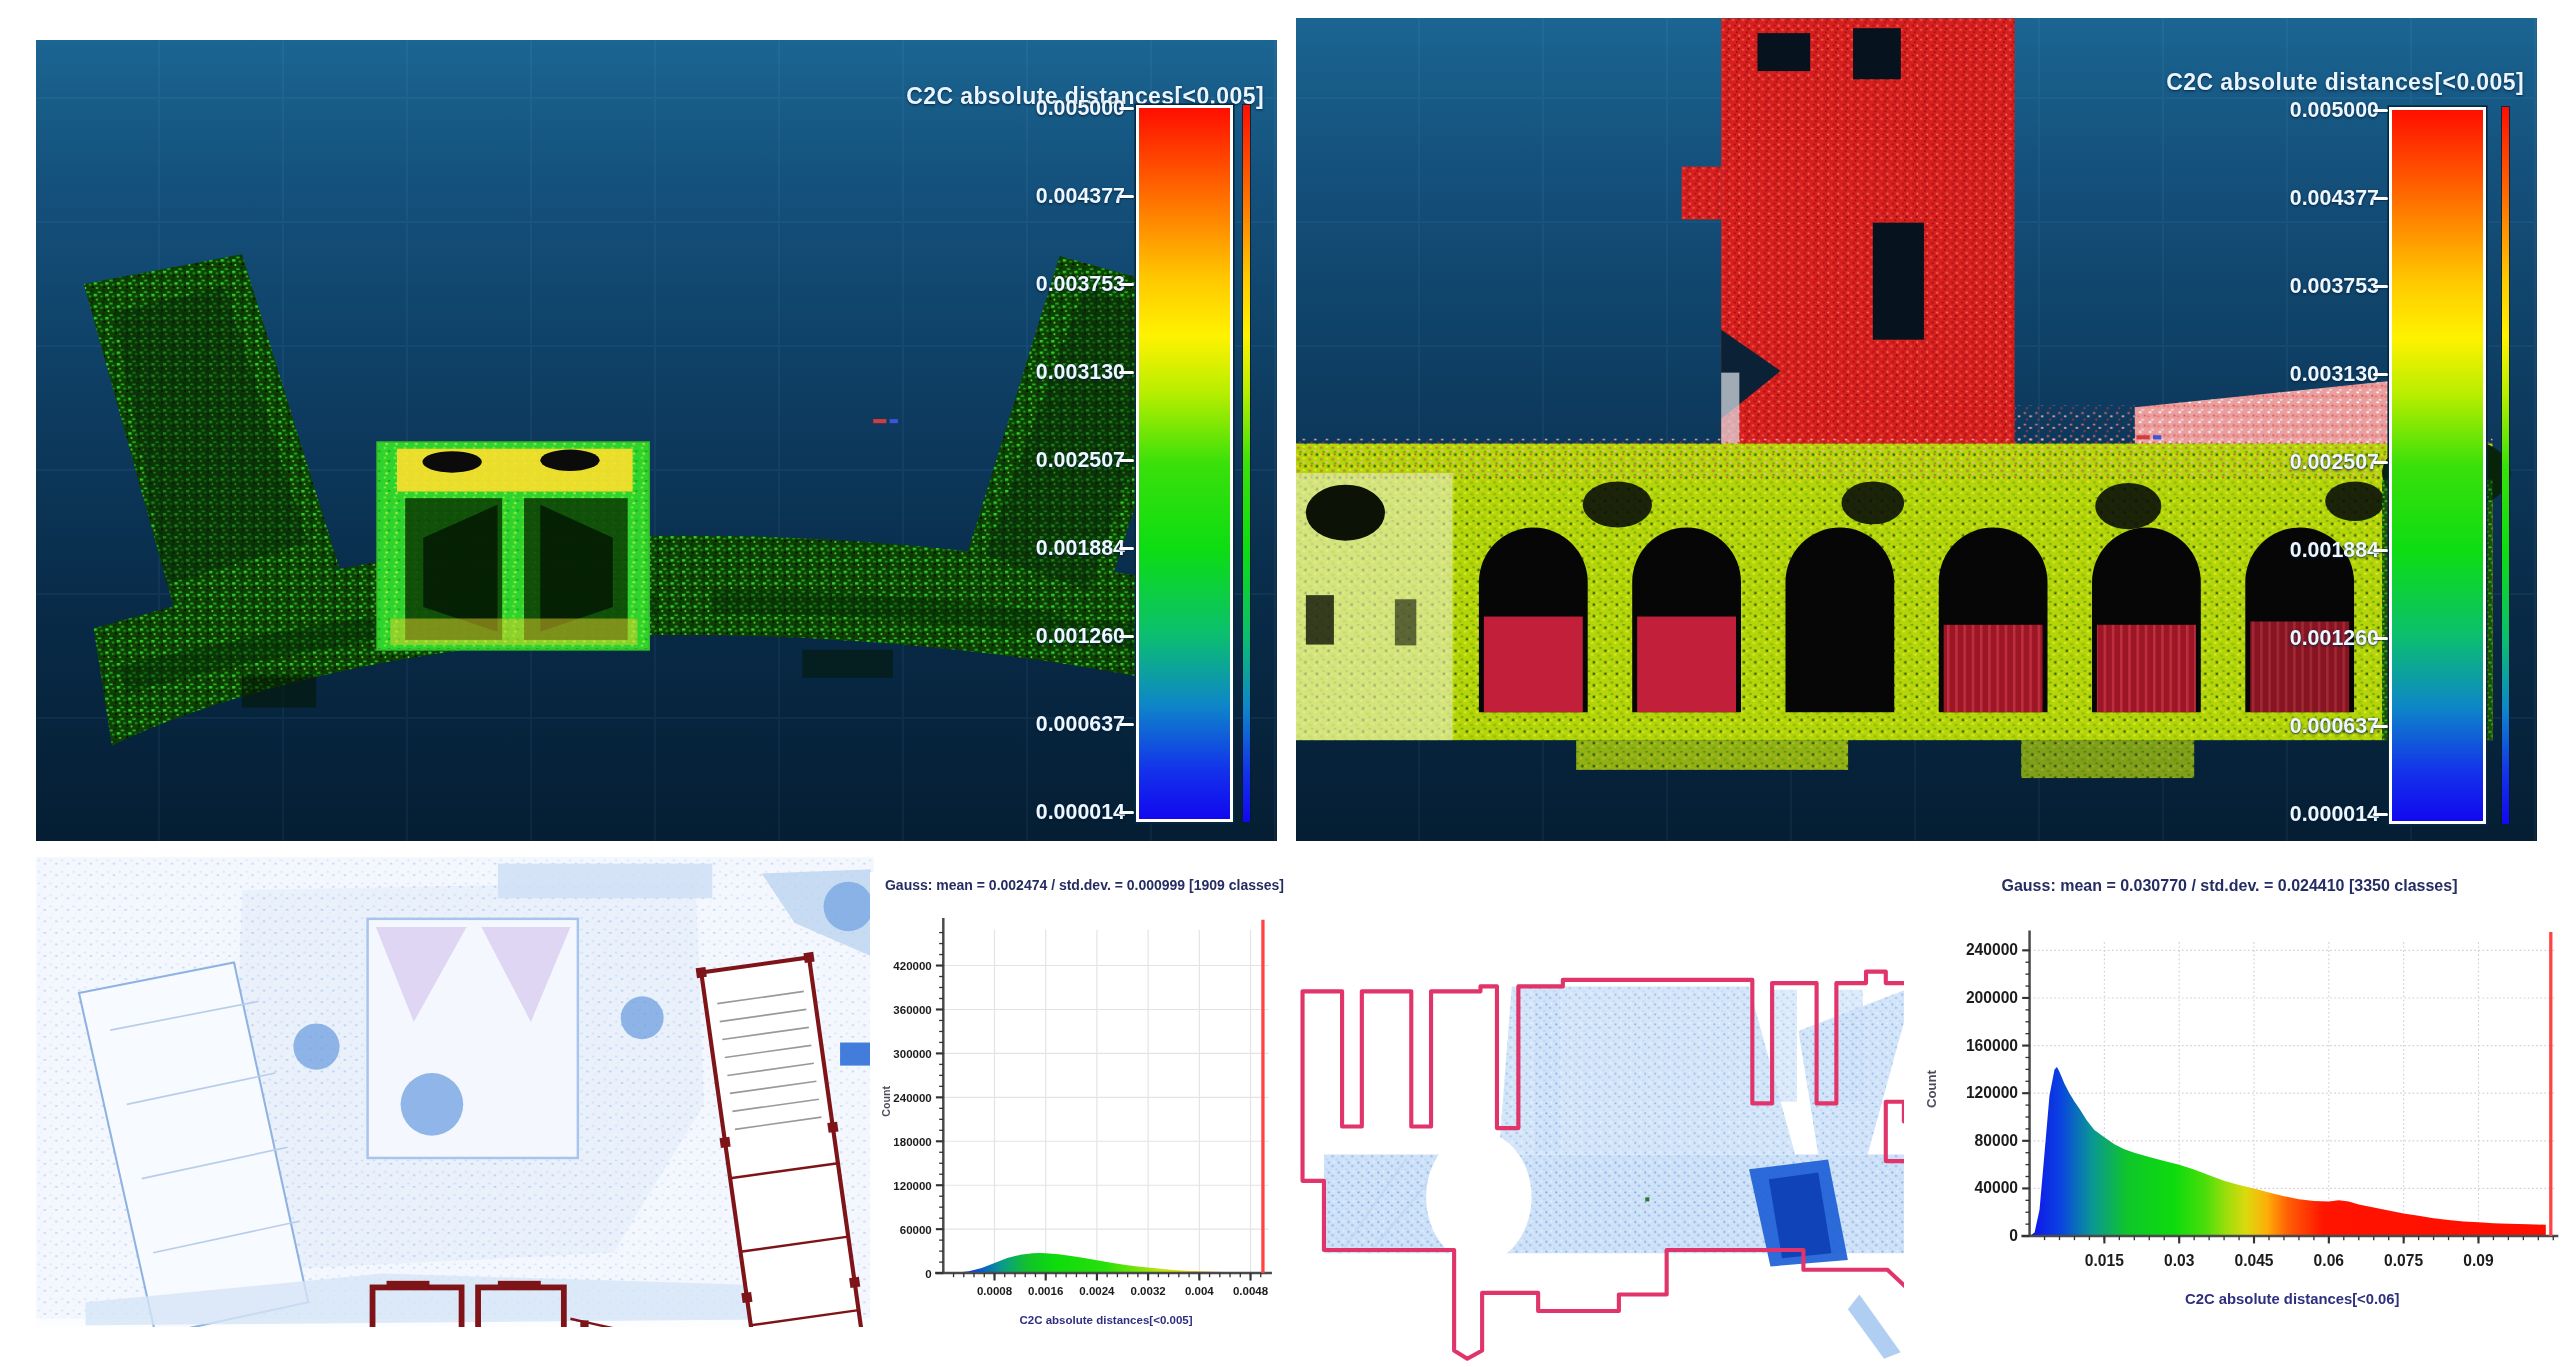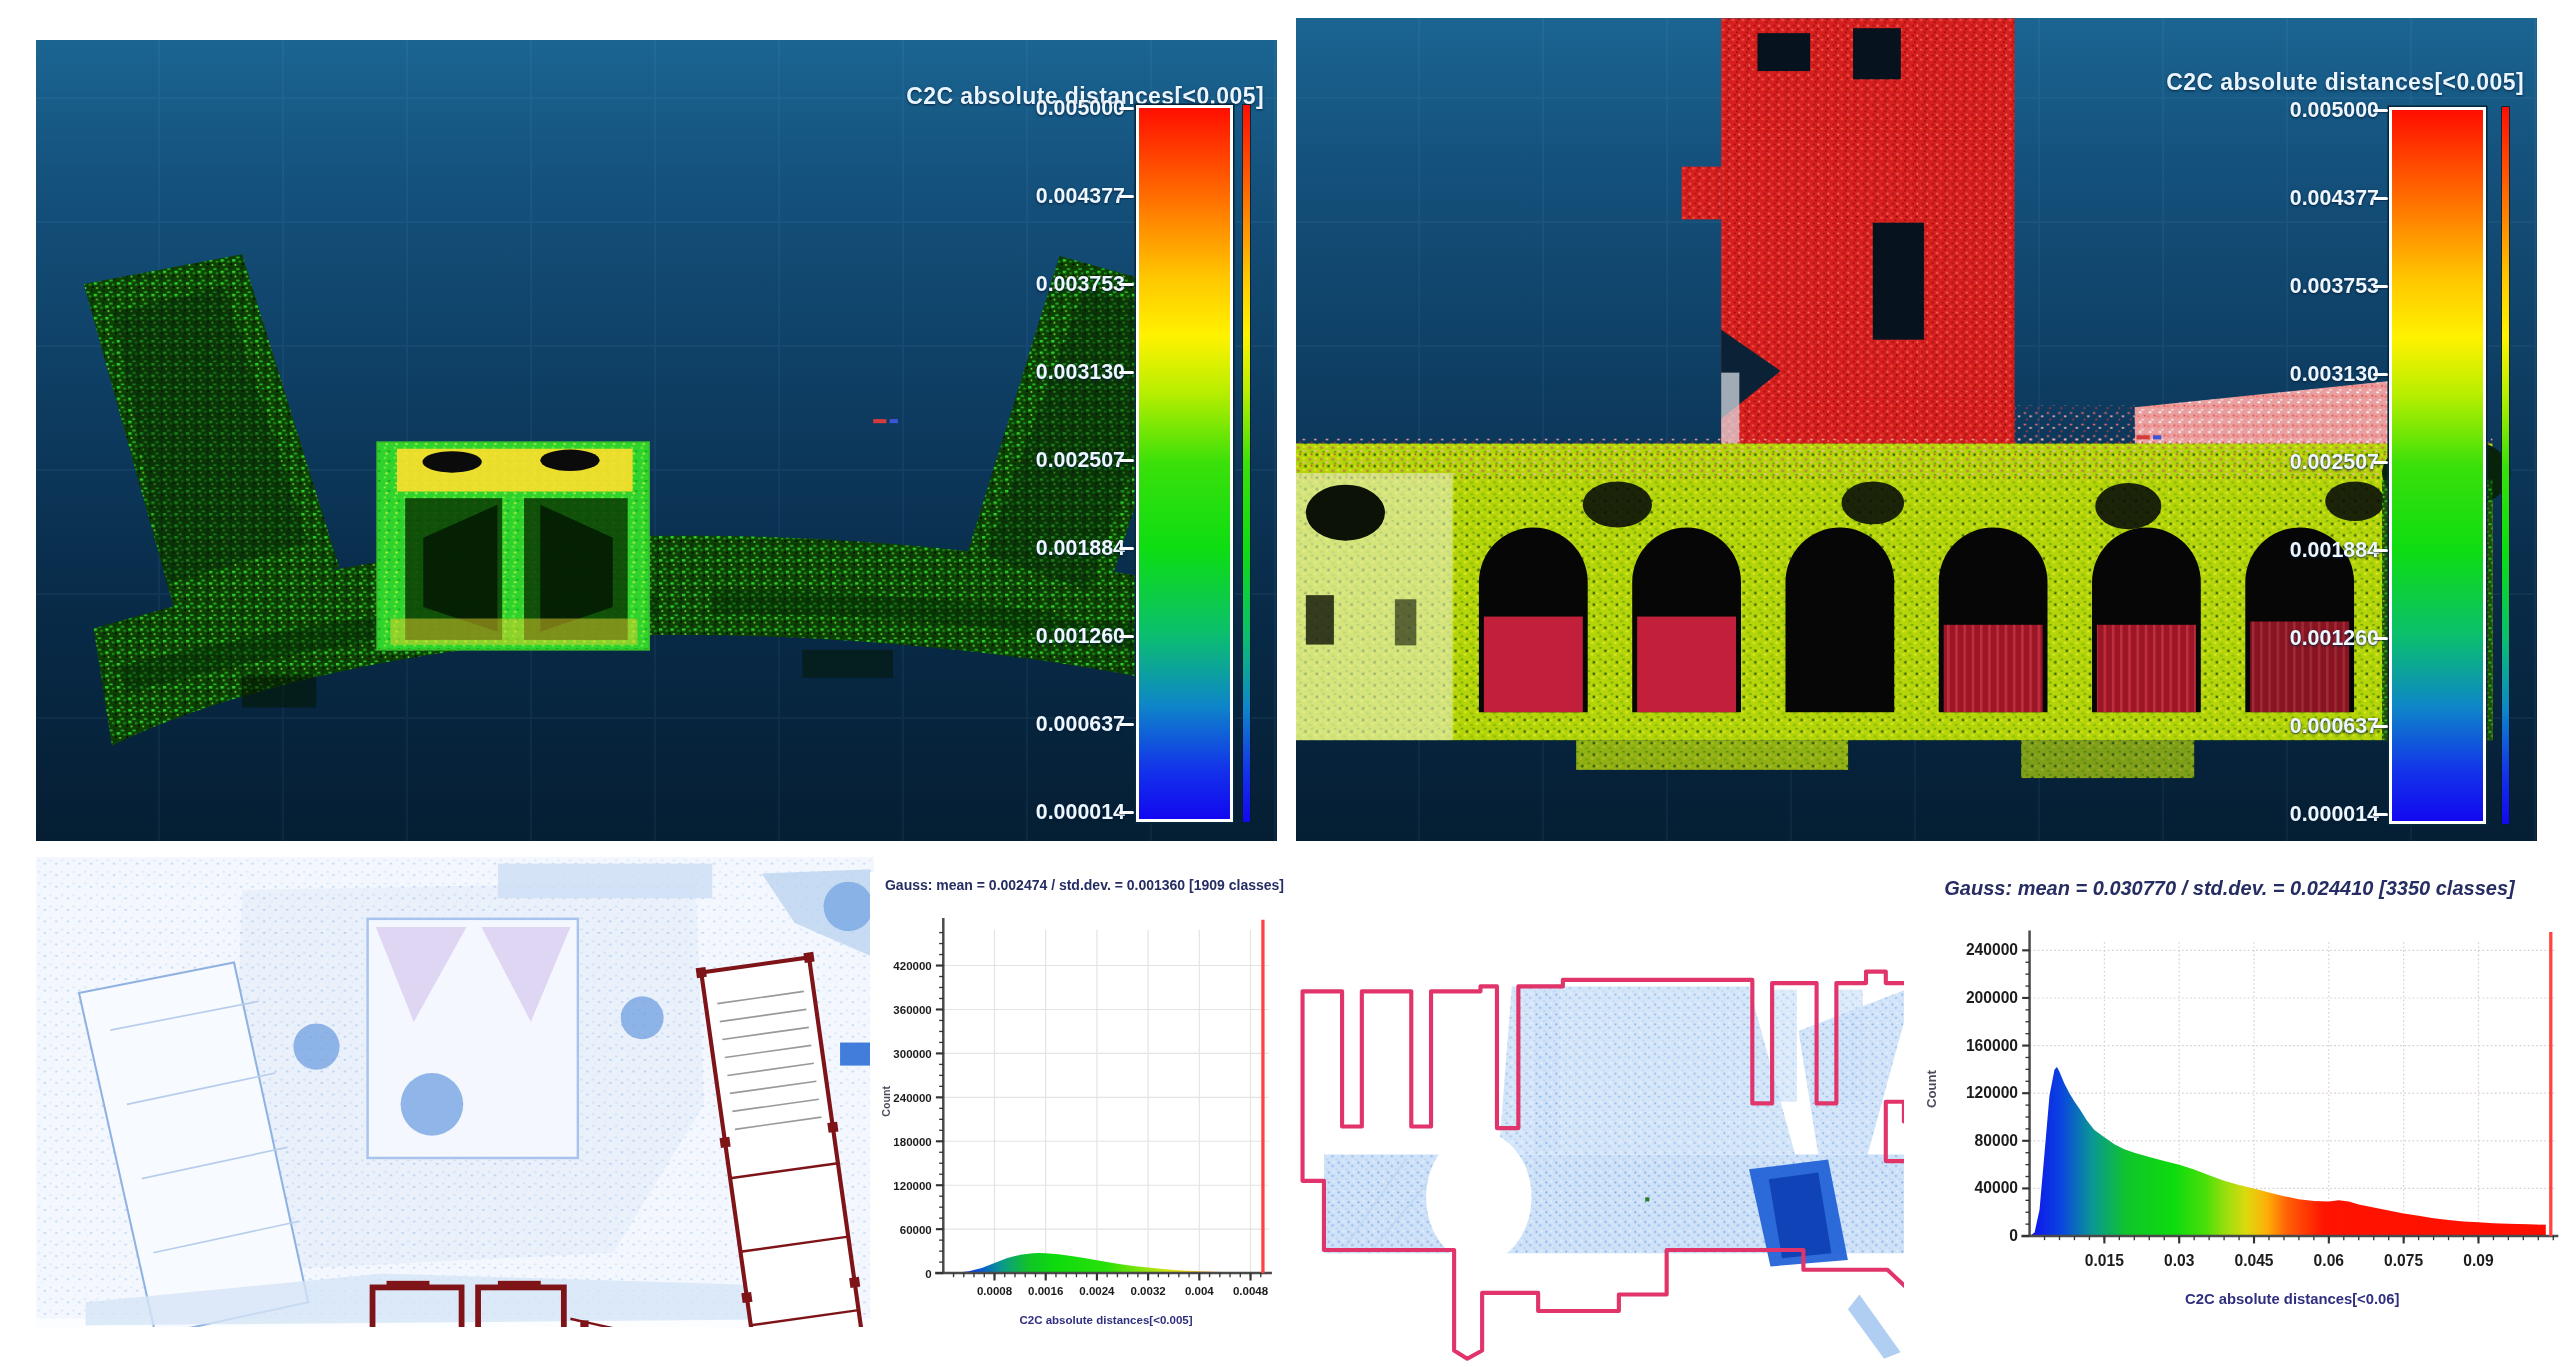--- a/index.html
+++ b/index.html
@@ -30,21 +30,21 @@
   .cb-dash{position:absolute;width:15px;height:3.3px;background:#ffffff;border-radius:1.6px;
       box-shadow:0 0.8px 1.6px rgba(2,30,56,.8);}
   .panel{position:absolute;background:#fff;}
   #plan-bl{left:36px;top:857px;width:838px;height:470px;}
   #plan-br{left:1291px;top:907px;width:692px;height:462px;}
   #hist-bl{left:870px;top:872px;width:453px;height:495px;}
   #hist-br{left:1904px;top:872px;width:672px;height:495px;}
   .hist-title{position:absolute;left:0;top:5px;width:100%;text-align:center;
       font-weight:700;color:#252d62;}
   #hist-bl .hist-title{font-size:14px;width:429px;}
-  #hist-br .hist-title{font-size:20px;width:651px;font-style:italic;}
+  #hist-br .hist-title{font-size:16px;width:651px;}
   .hist-svg{position:absolute;left:0;top:0;}
   svg text{font-family:"Liberation Sans",sans-serif;}
   .hist-sm text.tick{font-size:14px;font-weight:700;fill:#1c1c1c;}
   .hist-lg text.tick{font-size:19px;font-weight:700;fill:#1c1c1c;}
   .hist-sm text.axis-label{font-size:14px;font-weight:700;fill:#2f2f80;}
   .hist-lg text.axis-label{font-size:18px;font-weight:700;fill:#2f2f80;}
   .hist-sm text.axis-label-y{font-size:13px;font-weight:700;fill:#4a4a5a;}
   .hist-lg text.axis-label-y{font-size:16px;font-weight:700;fill:#4a4a5a;}
 </style>
 </head>
@@ -345,21 +345,21 @@
         <rect x="360" y="694" width="60" height="8"></rect>
           <rect x="440" y="700" width="8" height="56"></rect>
         <rect x="402" y="766" width="120" height="8"></rect>
           <rect x="560" y="772" width="70" height="8"></rect>
       </g>
     </g>
   </svg>
 </figure>
 
 <figure class="panel" id="hist-bl" style="margin:0;">
-  <div class="hist-title">Gauss: mean = 0.002474 / std.dev. = 0.001360 [1909 classes]</div>
+  <div class="hist-title">Gauss: mean = 0.002474 / std.dev. = 0.000999 [1909 classes]</div>
   <svg class="hist-svg hist-sm" width="453" height="495" viewBox="0 0 550 601">
       <defs>
         <linearGradient id="hist-left-grad" x1="0" y1="0" x2="1" y2="0">
           <stop offset="0" stop-color="#1010ee"></stop>
           <stop offset="0.1" stop-color="#0a4ae0"></stop>
           <stop offset="0.18" stop-color="#0a9a8a"></stop>
           <stop offset="0.26" stop-color="#12c22a"></stop>
           <stop offset="0.34" stop-color="#0ddb0d"></stop>
           <stop offset="0.5" stop-color="#28e00a"></stop>
           <stop offset="0.6" stop-color="#7ce30c"></stop>

